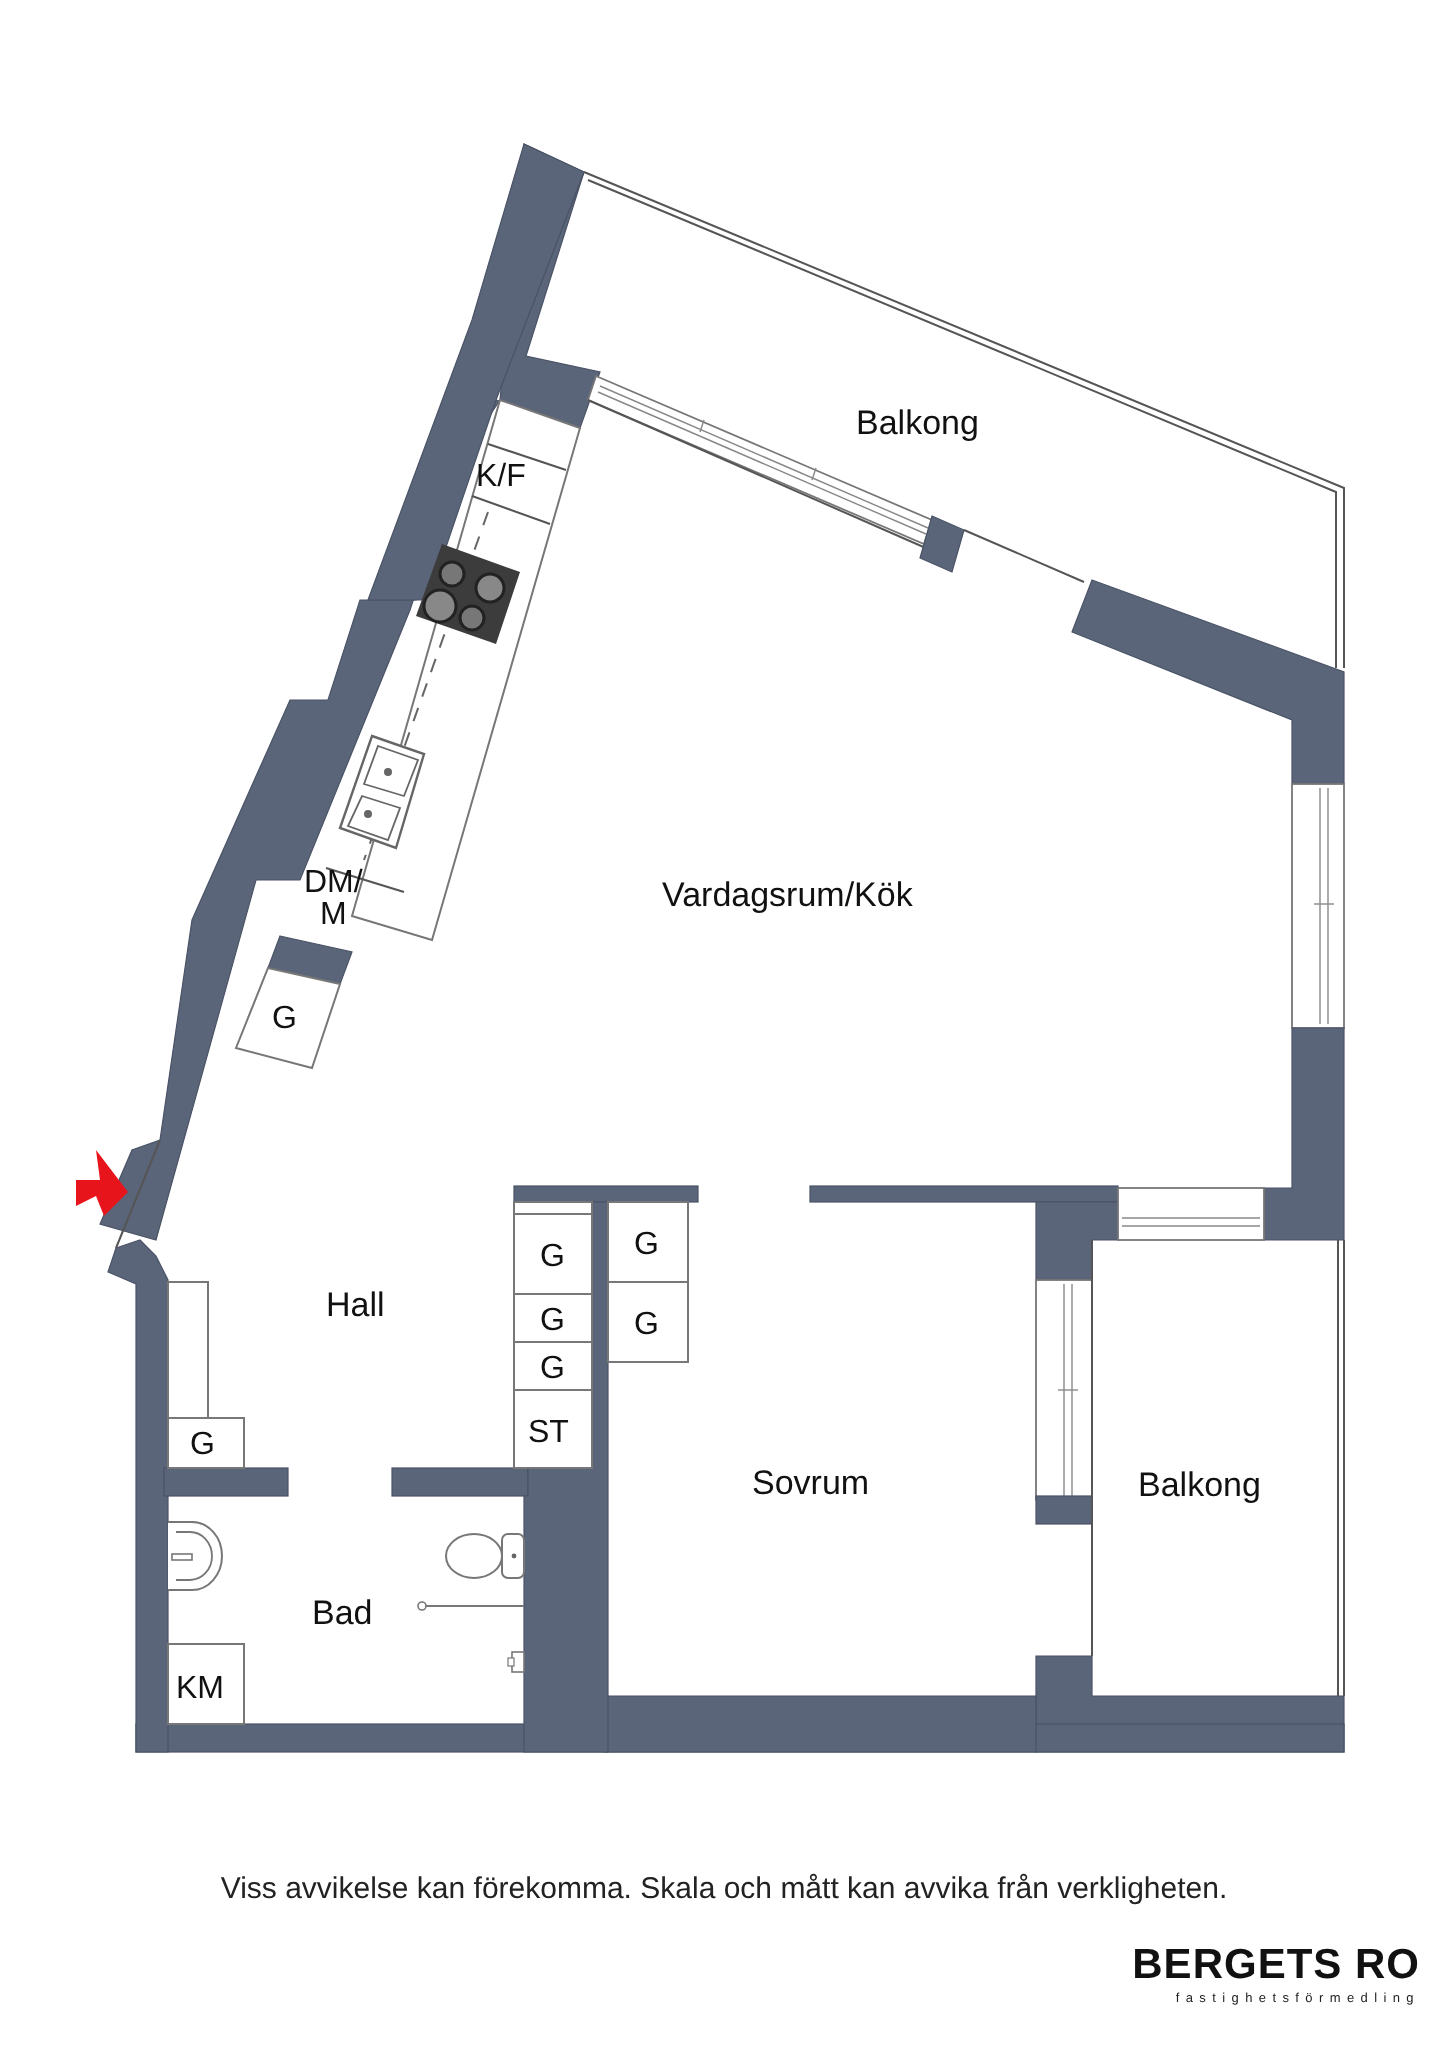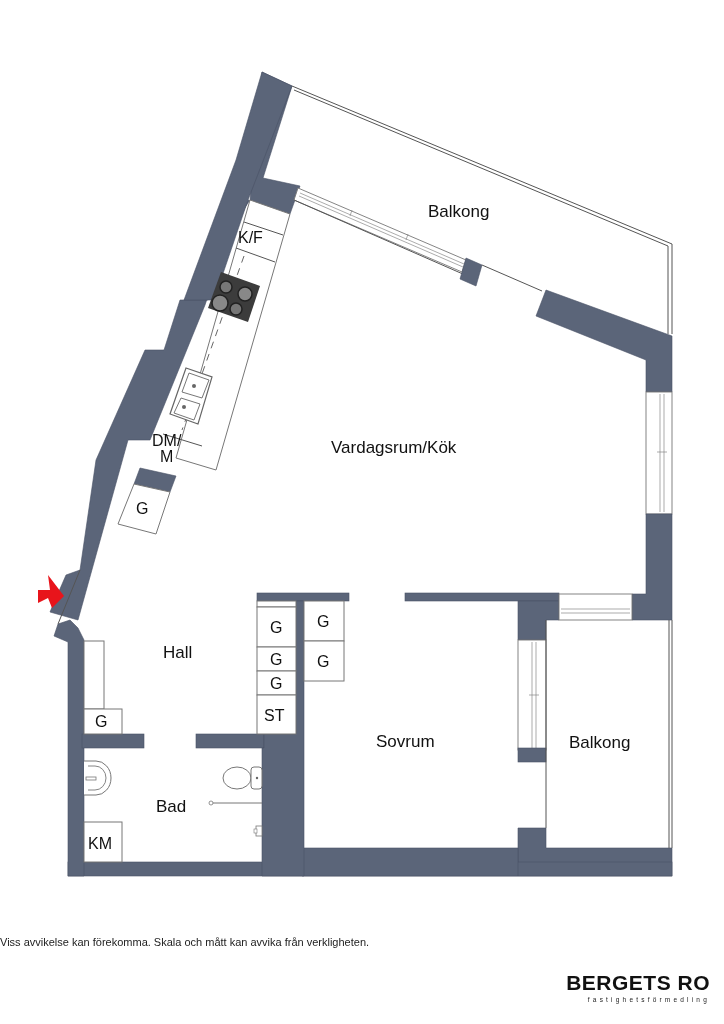--- a/index.html
+++ b/index.html
@@ -5,21 +5,21 @@
   html, body { margin: 0; padding: 0; background: #ffffff; }
   body { width: 724px; height: 1024px; position: relative; overflow: hidden; font-family: "Liberation Sans", sans-serif; }
   #plan { position: absolute; left: 0; top: 0; width: 724px; height: 1024px; }
   .wall { fill: #5b6579; stroke: #4a5366; stroke-width: 0.6; }
   .thin { fill: none; stroke: #555; stroke-width: 1; }
   .box { fill: #fff; stroke: #777; stroke-width: 1; }
   .win { fill: #fff; stroke: #777; stroke-width: 0.9; }
   .lbl { font-family: "Liberation Sans", sans-serif; fill: #111; }
   .room { font-size: 17px; }
   .fix { font-size: 16px; }
-  .footer-note { position: absolute; left: 0; width: 724px; top: 936px; font-size: 11px; color: #222; }
+  .footer-note { position: absolute; left: 0; width: 724px; top: 936px; text-align: center; font-size: 15px; color: #222; }
   .brand { position: absolute; right: 14px; top: 972px; text-align: right; }
   .brand-name { font-size: 21px; font-weight: bold; letter-spacing: 0.5px; color: #111; line-height: 22px; }
   .brand-sub { font-size: 6.5px; letter-spacing: 3.2px; color: #222; margin-top: 2px; }
 </style>
 </head>
 <body>
 
 <svg id="plan" viewBox="0 0 724 1024" xmlns="http://www.w3.org/2000/svg">
 
   <g>

